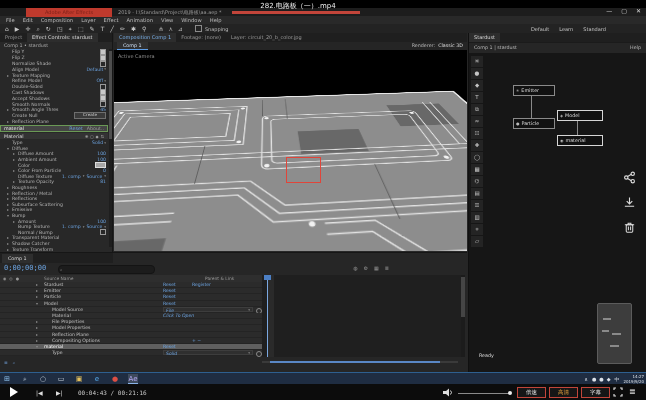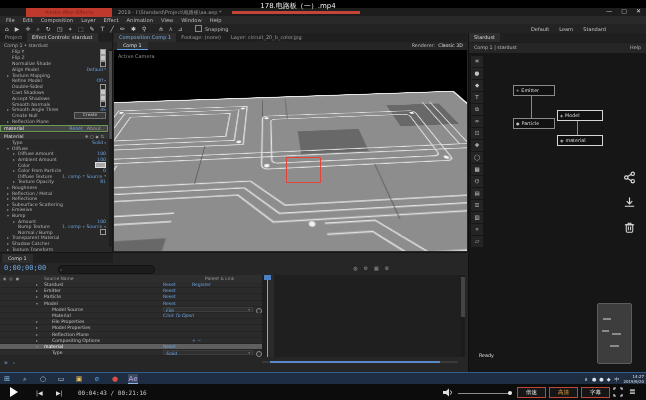--- a/index.html
+++ b/index.html
@@ -132,21 +132,21 @@
   .mini-panel{position:absolute;left:128px;top:250px;width:33px;height:59px;background:#3d3d3d;border:1px solid #5c5c5c;border-radius:2px;}
   .mini-panel i{position:absolute;height:2px;background:#8a8a8a;}
   .sd-status{position:absolute;left:10px;top:300px;font-size:4.8px;color:#ddd;}
 </style>
 </head>
 <body>
 
 <div class="stage">
 
   <div class="pl-top"></div>
-  <div class="pl-title">178.电路板（一）.mp4</div>
+  <div class="pl-title">282.电路板（一）.mp4</div>
   <div class="red-underline"></div>
   <div class="win-ctrls">
     <span>—</span>
     <span>▢</span>
     <span>✕</span>
   </div>
 
   <div class="ae">
     <div class="ae-title">2019 - I:\Standard\Project\电路板\aa.aep *</div>
     <div class="ae-badge">Adobe After Effects</div>

